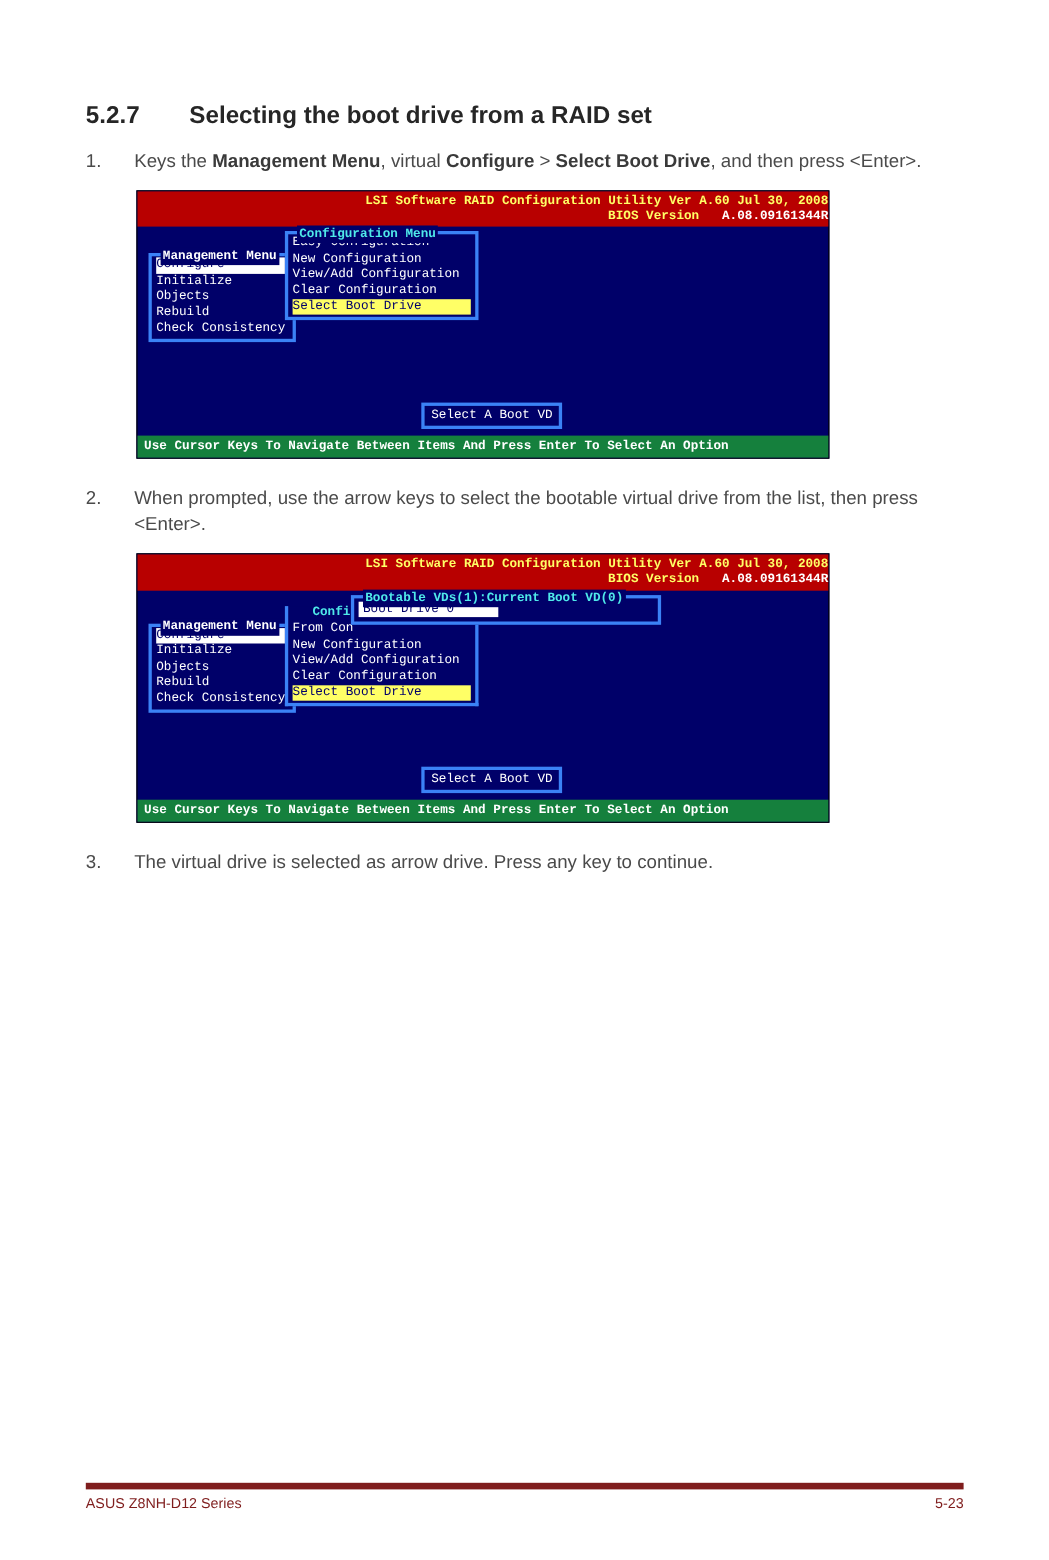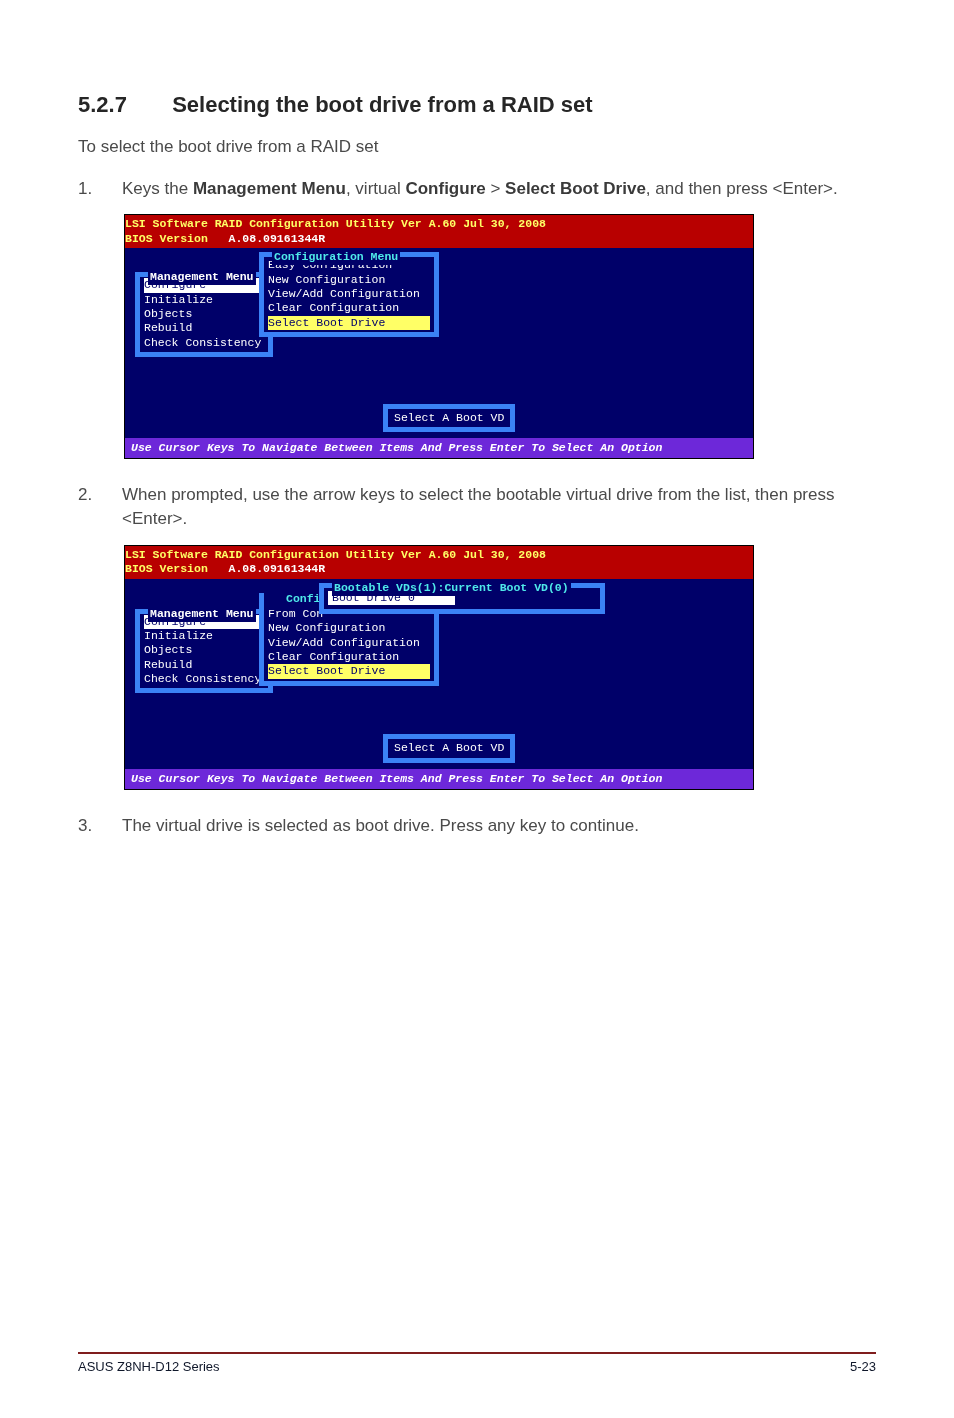--- a/index.html
+++ b/index.html
@@ -38,41 +38,40 @@
     font-family: "Courier New", monospace;
     font-size: 11.5px;
     background: #000069;
     color: #fff;
     border: 1px solid #000;
   }
   .bios .hdr {
     background: #b80000;
     color: #ffff66;
     padding: 2px 0 2px 0;
-    text-align: left;
+    text-align: right;
     line-height: 1.25;
     font-weight: bold;
   }
   .bios .hdr .v { color: #fff; }
   .bios .body-area {
     position: relative;
     height: 190px;
     padding: 6px 10px 6px 10px;
     box-sizing: border-box;
   }
   .bios .ftr {
-    background: #6d28d9;
+    background: #15803d;
     color: #fff;
     padding: 2px 6px;
     font-weight: bold;
-    font-style: italic;
   }
   .bios-box {
     position: absolute;
-    border: 5px solid #3b82f6;
+    border: 3px solid #3b82f6;
     background: #000069;
     padding: 1px 4px 2px 4px;
   }
   .bios-box .legend {
     position: absolute;
     top: -8px;
     left: 8px;
     background: #000069;
     padding: 0 2px;
     color: #fff;
@@ -82,40 +81,39 @@
   .bios-box .legend.cyan { color: #4fe9e9; }
   .m-item { color: #fff; line-height: 1.25; white-space: nowrap; }
   .m-sel { background: #fff; color: #000069; }
   .m-hl  { background: #ffff66; color: #000069; }
 
   .footer {
     position: absolute;
     bottom: 42px;
     left: 78px;
     right: 78px;
-    border-top: 2px solid #7f1d1d;
+    border-top: 6px solid #7f1d1d;
     padding-top: 4px;
     display: flex;
     justify-content: space-between;
     font-size: 13px;
-    color: #0f172a;
+    color: #7f1d1d;
   }
 </style>
 </head>
 <body>
 
 <div class="page">
 
   <h2 class="section-heading">
     <span class="sec-num">5.2.7</span>
     <span>Selecting the boot drive from a RAID set</span>
   </h2>
 
 
-  <p class="body">To select the boot drive from a RAID set</p>
 
   <ol class="steps">
     <li>
       <div class="num">1.</div>
       <div class="txt">
         <span>Keys the </span><strong>Management Menu</strong><span>, virtual </span><strong>Configure</strong><span> &gt; </span><strong>Select Boot Drive</strong><span>, and then press &lt;Enter&gt;.</span>
       </div>
     </li>
   </ol>
 
@@ -198,21 +196,21 @@
       <div class="bios-box" style="left:258px; bottom:6px; padding:1px 6px;">
         <span class="m-item">Select A Boot VD</span>
       </div>
     </div>
     <div class="ftr">Use Cursor Keys To Navigate Between Items And Press Enter To Select An Option</div>
   </div>
 
   <ol class="steps">
     <li>
       <div class="num">3.</div>
-      <div class="txt">The virtual drive is selected as boot drive. Press any key to continue.</div>
+      <div class="txt">The virtual drive is selected as arrow drive. Press any key to continue.</div>
     </li>
   </ol>
 
   <div class="footer">
     <span>ASUS Z8NH-D12 Series</span>
     <span>5-23</span>
   </div>
 
 </div>
 

